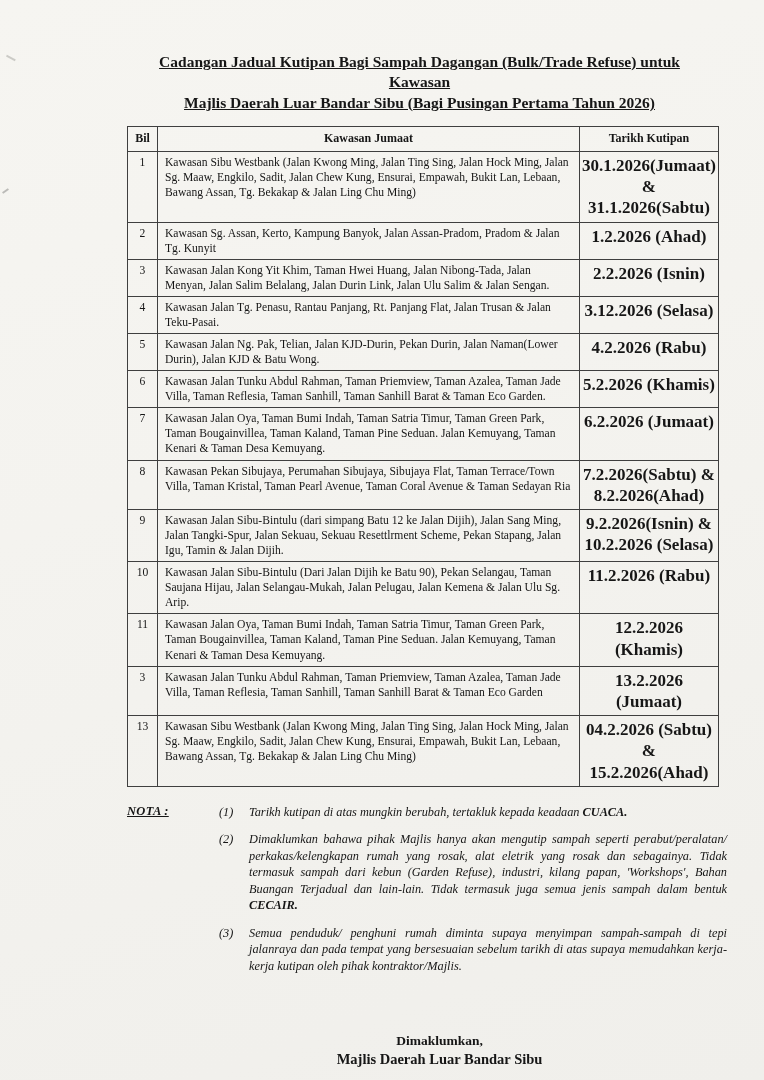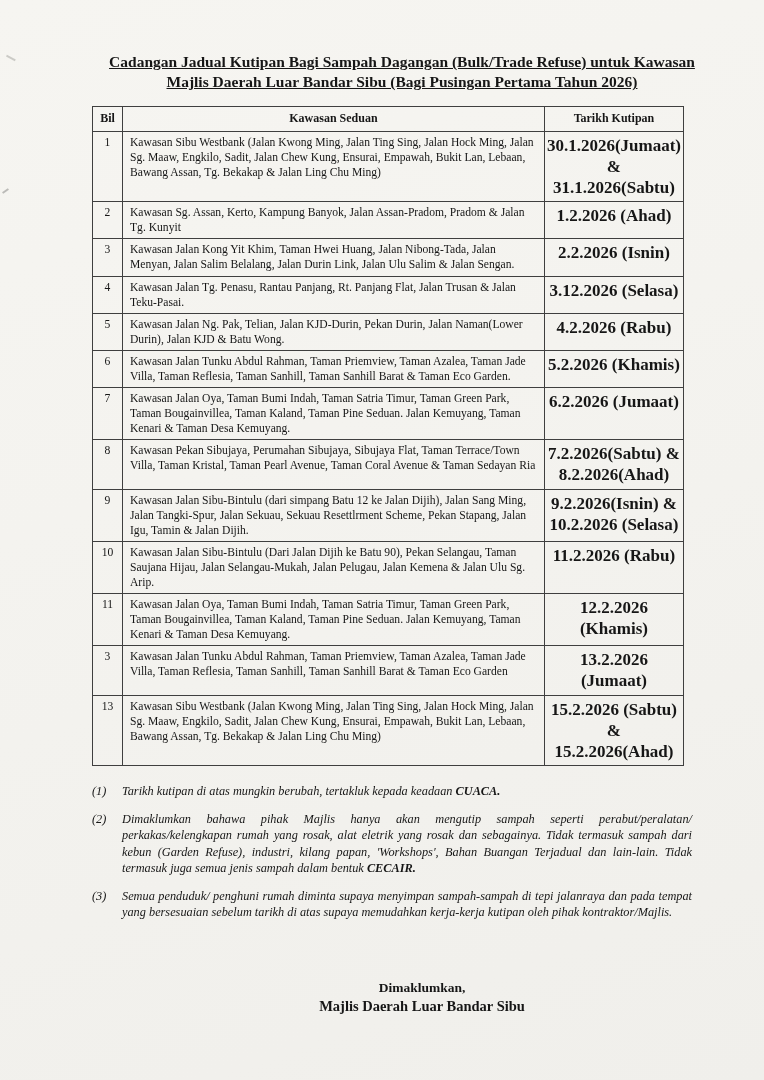--- a/index.html
+++ b/index.html
@@ -15,20 +15,21 @@
   }
   .page{
     position:relative;
     width:764px;height:1080px;
     background:linear-gradient(160deg,#f6f5f1 0%,var(--paper) 40%,#f0efeb 100%);
     color:var(--ink);
     overflow:hidden;
   }
   .content{
     padding:52px 52px 0 92px;
+    margin-left:35px;
   }
   
   .title{
     text-align:center;
     font-weight:bold;
     font-size:15.5px;
     line-height:1.32;
     margin-bottom:13px;
   }
   .title .tline{text-decoration:underline;}
@@ -127,21 +128,21 @@
   <div class="content">
     <div class="title">
       <div class="tline">Cadangan Jadual Kutipan Bagi Sampah Dagangan (Bulk/Trade Refuse) untuk Kawasan</div>
       <div class="tline">Majlis Daerah Luar Bandar Sibu (Bagi Pusingan Pertama Tahun 2026)</div>
     </div>
 
     <table class="schedule">
       <thead>
         <tr>
           <th>Bil</th>
-          <th>Kawasan Seduan</th>
+          <th>Kawasan Jumaat</th>
           <th>Tarikh Kutipan</th>
         </tr>
       </thead>
       <tbody>
           <tr>
             <td class="bil-cell">1</td>
             <td class="kawasan-cell">Kawasan Sibu Westbank (Jalan Kwong Ming, Jalan Ting Sing, Jalan Hock Ming, Jalan Sg. Maaw, Engkilo, Sadit, Jalan Chew Kung, Ensurai, Empawah, Bukit Lan, Lebaan, Bawang Assan, Tg. Bekakap &amp; Jalan Ling Chu Ming)</td>
             <td class="tarikh-cell">
               <div>30.1.2026(Jumaat)</div>
               <div>&amp;</div>
@@ -224,29 +225,30 @@
             <td class="bil-cell">3</td>
             <td class="kawasan-cell">Kawasan Jalan Tunku Abdul Rahman, Taman Priemview, Taman Azalea, Taman Jade Villa, Taman Reflesia, Taman Sanhill, Taman Sanhill Barat &amp; Taman Eco Garden</td>
             <td class="tarikh-cell">
               <div>13.2.2026  (Jumaat)</div>
             </td>
           </tr>
           <tr>
             <td class="bil-cell">13</td>
             <td class="kawasan-cell">Kawasan Sibu Westbank (Jalan Kwong Ming, Jalan Ting Sing, Jalan Hock Ming, Jalan Sg. Maaw, Engkilo, Sadit, Jalan Chew Kung, Ensurai, Empawah, Bukit Lan, Lebaan, Bawang Assan, Tg. Bekakap &amp; Jalan Ling Chu Ming)</td>
             <td class="tarikh-cell">
-              <div>15.2.2026 (Sabtu)</div>
+              <div>04.2.2026 (Sabtu)</div>
               <div>&amp;</div>
               <div>15.2.2026(Ahad)</div>
             </td>
           </tr>
         </tbody>
     </table>
 
     <div class="nota">
+      <div class="nota-label">NOTA :</div>
       <div class="nota-items">
           <div class="note-item">
             <span class="note-num">(1)</span>
             <span class="note-body"><span>Tarikh kutipan di atas mungkin berubah, tertakluk kepada keadaan </span><span class="seg-bold">CUACA.</span></span>
           </div>
           <div class="note-item">
             <span class="note-num">(2)</span>
             <span class="note-body"><span>Dimaklumkan bahawa pihak Majlis hanya akan mengutip sampah seperti perabut/peralatan/ perkakas/kelengkapan rumah yang rosak, alat eletrik yang rosak dan sebagainya. Tidak termasuk sampah dari kebun (Garden Refuse), industri, kilang papan, 'Workshops', Bahan Buangan Terjadual dan lain-lain. Tidak termasuk juga semua jenis sampah dalam bentuk </span><span class="seg-bold">CECAIR.</span></span>
           </div>
           <div class="note-item">

